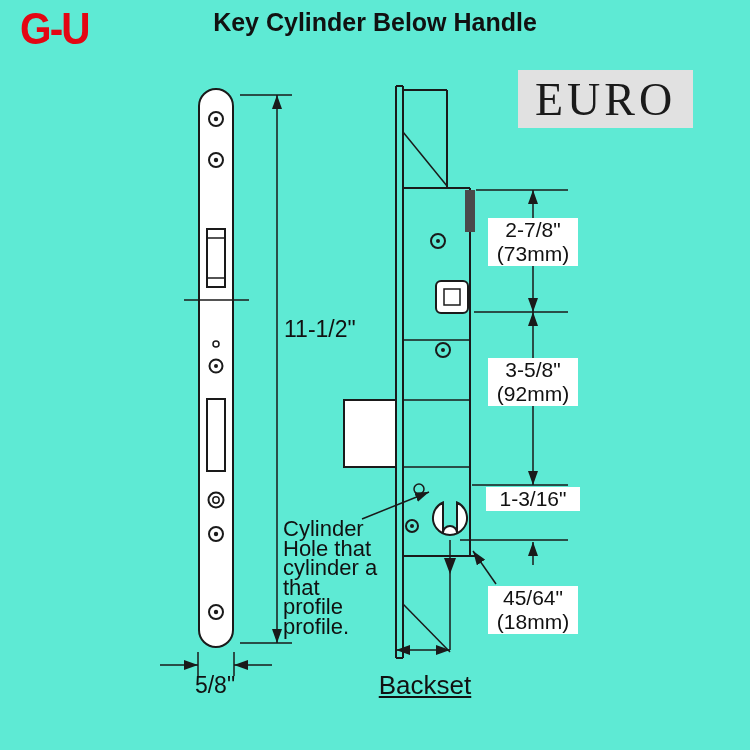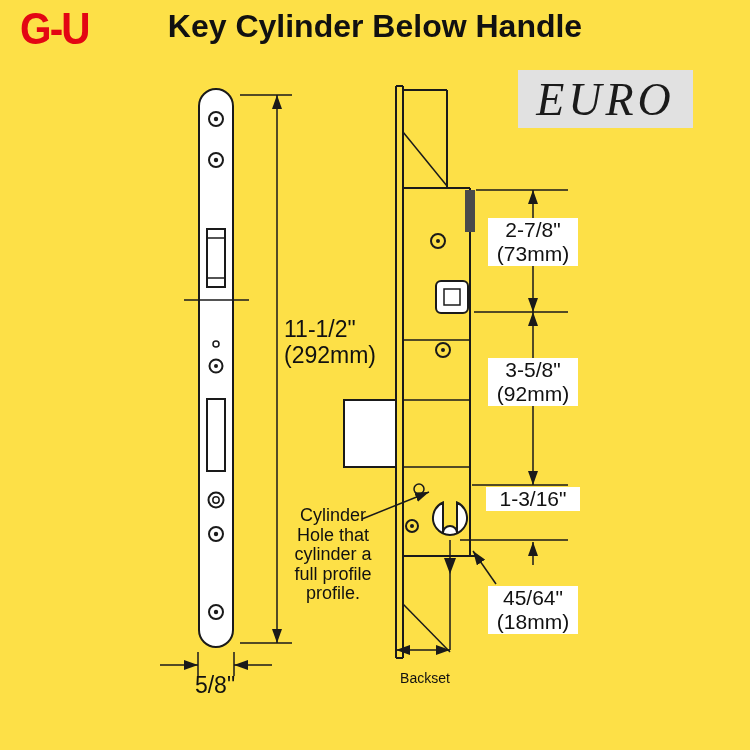--- a/index.html
+++ b/index.html
@@ -1,35 +1,35 @@
 <!DOCTYPE html>
 <html><head>
 <meta charset="utf-8">
 <style>
   html,body{margin:0;padding:0;background:#fff;}
-  .page{position:relative;width:750px;height:750px;background:#fde047;overflow:hidden;
+  .page{position:relative;width:750px;height:750px;background:#5eead4;overflow:hidden;
         font-family:"Liberation Sans",sans-serif;color:#111;}
   svg.art{position:absolute;left:0;top:0;}
   .s2{stroke:#1a1a1a;stroke-width:2;fill:none;}
   .s15{stroke:#1a1a1a;stroke-width:1.5;fill:none;}
   .diml{stroke:#1a1a1a;stroke-width:1.5;fill:none;}
   .dot{fill:#1a1a1a;stroke:none;}
   .whitefill{fill:#ffffff;}
   .label{position:absolute;}
-  .title{left:0;top:8px;width:750px;text-align:center;font-size:32px;font-weight:bold;}
+  .title{left:0;top:8px;width:750px;text-align:center;font-size:25px;font-weight:bold;}
   .logo{left:20px;top:4px;font-size:44px;font-weight:800;letter-spacing:-2px;
         transform:scaleX(.92);transform-origin:left top;color:#e30613;}
   .euro{left:518px;top:70px;width:175px;height:58px;background:#e1e1e1;
         display:flex;align-items:center;justify-content:center;
-        font-family:"Liberation Serif",serif;font-size:46px;letter-spacing:4px;color:#1a1a1a;font-style:italic;}
+        font-family:"Liberation Serif",serif;font-size:46px;letter-spacing:4px;color:#1a1a1a;}
   .dim{text-align:center;font-size:21px;line-height:24px;background:#fff;}
   .dim-left{font-size:23px;line-height:26px;text-align:left;background:transparent;}
   .dim-bottom{font-size:23px;line-height:26px;text-align:center;background:transparent;}
-  .backset{font-size:14px;text-align:center;}
-  .note{font-size:18px;line-height:19.5px;text-align:center;}
+  .backset{font-size:26px;text-align:center;text-decoration:underline;}
+  .note{font-size:22px;line-height:19.5px;text-align:left;margin-top:13px;}
 </style>
 </head>
 <body>
 
 <div class="page">
 
   <svg class="art" width="750" height="750" viewBox="0 0 750 750">
     <defs>
       <marker id="arr" viewBox="0 0 14 10" refX="14" refY="5" markerWidth="14" markerHeight="10" markerUnits="userSpaceOnUse" orient="auto-start-reverse">
         <path d="M0,0 L14,5 L0,10 Z" fill="#1a1a1a"></path>
@@ -117,21 +117,20 @@
       <line x1="362" y1="519" x2="429" y2="492" class="diml" marker-end="url(#arr)"></line>
     </g>
   </svg>
 
   <div class="label logo" style="color: rgb(227, 6, 19);">G-U</div>
   <div class="label title">Key Cylinder Below Handle</div>
   <div class="label euro" style="background: rgb(225, 225, 225);">EURO</div>
 
   <div class="label dim-left" style="left:284px;top:316px;width:120px">
     <div>11-1/2"</div>
-    <div>(292mm)</div>
   </div>
 
   <div class="label dim-bottom" style="left:162px;top:672px;width:106px">
     <div>5/8"</div>
   </div>
 
   <div class="label dim" style="left:488px;top:218px;width:90px">
     <div>2-7/8"</div>
     <div>(73mm)</div>
   </div>
@@ -149,17 +148,17 @@
     <div>45/64"</div>
     <div>(18mm)</div>
   </div>
 
   <div class="label backset" style="left:377px;top:670px;width:96px">Backset</div>
 
   <div class="label note" style="left:283px;top:506px;width:100px">
     <div>Cylinder</div>
     <div>Hole that</div>
     <div>cylinder a</div>
-    <div>full profile</div>
+    <div>that profile</div>
     <div>profile.</div>
   </div>
 
 </div>
 
 </body></html>

